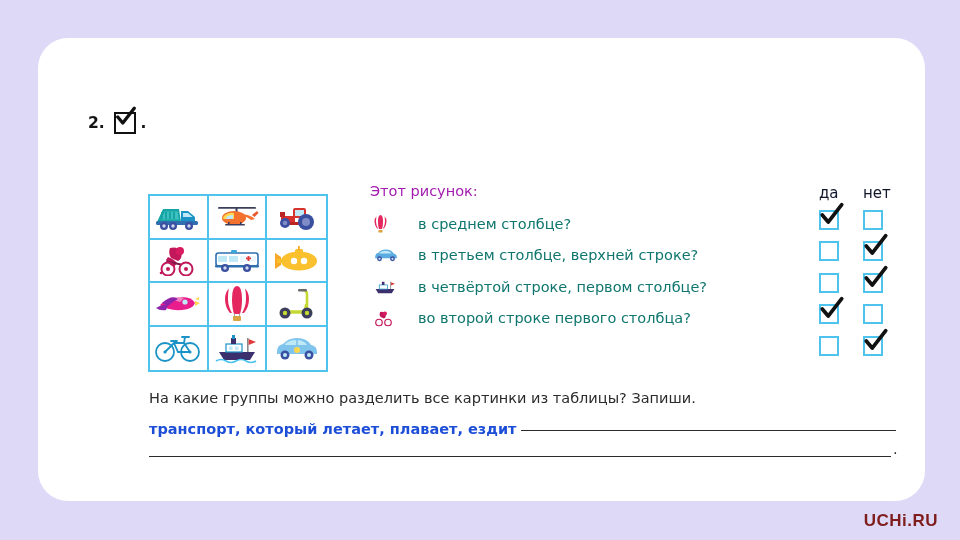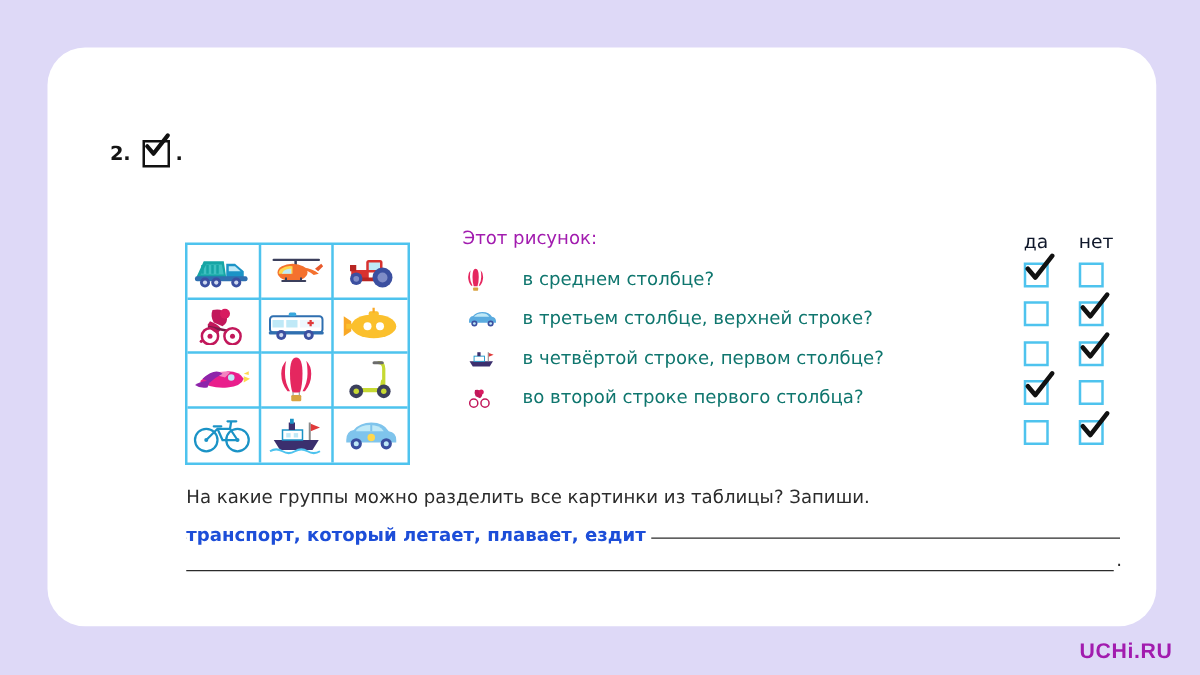--- a/index.html
+++ b/index.html
@@ -130,21 +130,21 @@
   }
   #line-2-dot{
     position:absolute;left:855px;top:403px;
     font-size:14.5px;color:#2b2b2b;
   }
 
   
   #watermark{
     position:absolute;right:22px;bottom:9px;
     font-size:17px;font-weight:bold;
-    color:#a21caf;letter-spacing:0.5px;
+    color:#7f1d1d;letter-spacing:0.5px;
     font-family:"Liberation Sans", sans-serif;
   }
 </style>
 </head>
 <body>
 
 <div id="card">
 
   <div id="task-heading">
     <span class="num">2.</span>

